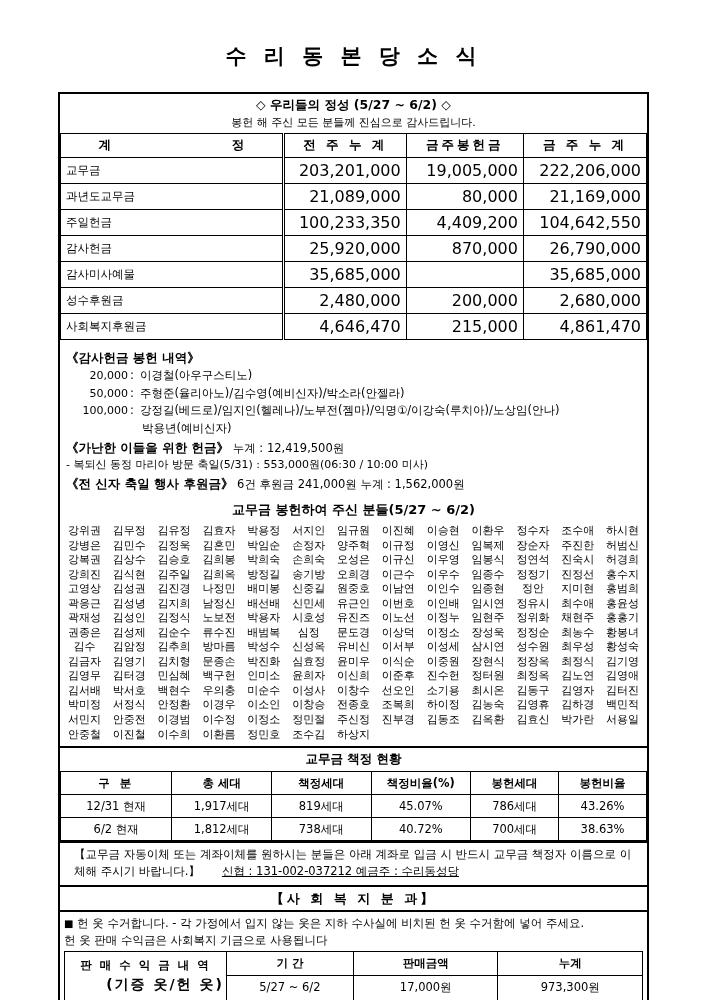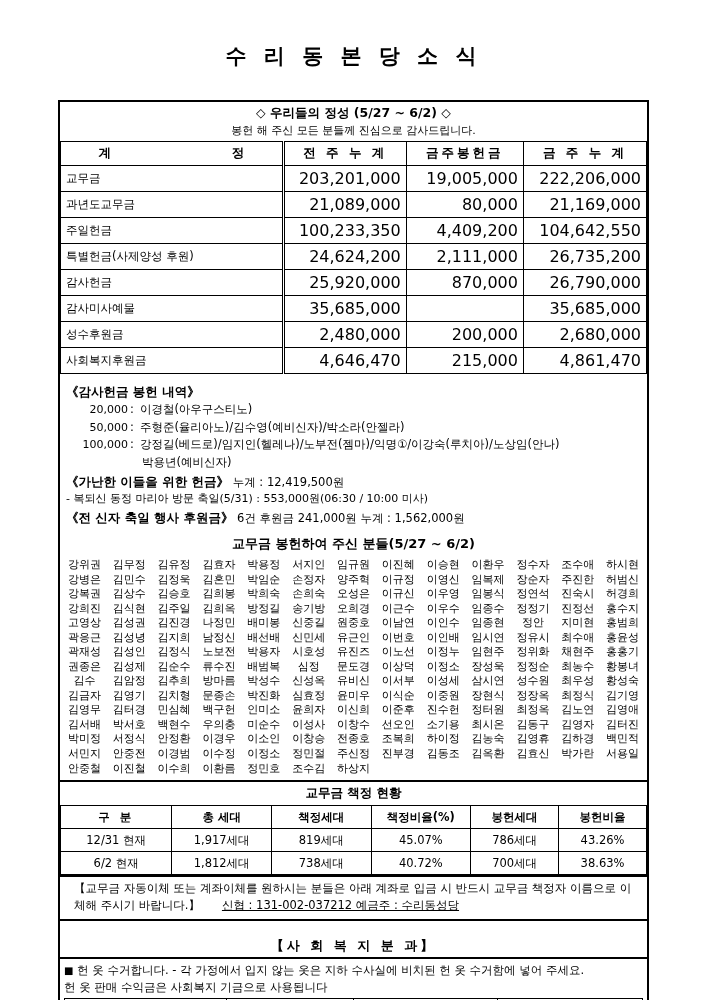--- a/index.html
+++ b/index.html
@@ -22,21 +22,21 @@
     padding: 0 58px;
   }
 
   
   .doc-title {
     text-align: center;
     font-size: 21px;
     font-weight: bold;
     letter-spacing: 5px;
     padding-top: 42px;
-    padding-bottom: 30px;
+    padding-bottom: 22px;
   }
 
   
   .outer-box {
     border: 2px solid #000;
     box-sizing: border-box;
   }
   .band {
     text-align: center;
     font-weight: bold;
@@ -162,21 +162,21 @@
   .welfare-box {
     border: 2px solid #000;
     border-top: none;
     box-sizing: border-box;
   }
   .welfare-title {
     text-align: center;
     font-weight: bold;
     font-size: 13px;
     letter-spacing: 3px;
-    padding: 16px 0 2px 0;
+    padding: 3px 0 2px 0;
     border-bottom: 2px solid #000;
   }
   .welfare-body {
     font-size: 11.5px;
     line-height: 1.5;
     padding: 3px 4px 4px 4px;
   }
   .sq { font-size: 10px; }
 
   table.sales {
@@ -238,26 +238,20 @@
           <td class="item-name">과년도교무금</td>
           <td class="num sep">21,089,000</td>
           <td class="num">80,000</td>
           <td class="num">21,169,000</td>
         </tr>
         <tr>
           <td class="item-name">주일헌금</td>
           <td class="num sep">100,233,350</td>
           <td class="num">4,409,200</td>
           <td class="num">104,642,550</td>
-        </tr>
-        <tr>
-          <td class="item-name">특별헌금(사제양성 후원)</td>
-          <td class="num sep">24,624,200</td>
-          <td class="num">2,111,000</td>
-          <td class="num">26,735,200</td>
         </tr>
         <tr>
           <td class="item-name">감사헌금</td>
           <td class="num sep">25,920,000</td>
           <td class="num">870,000</td>
           <td class="num">26,790,000</td>
         </tr>
         <tr>
           <td class="item-name">감사미사예물</td>
           <td class="num sep">35,685,000</td>

